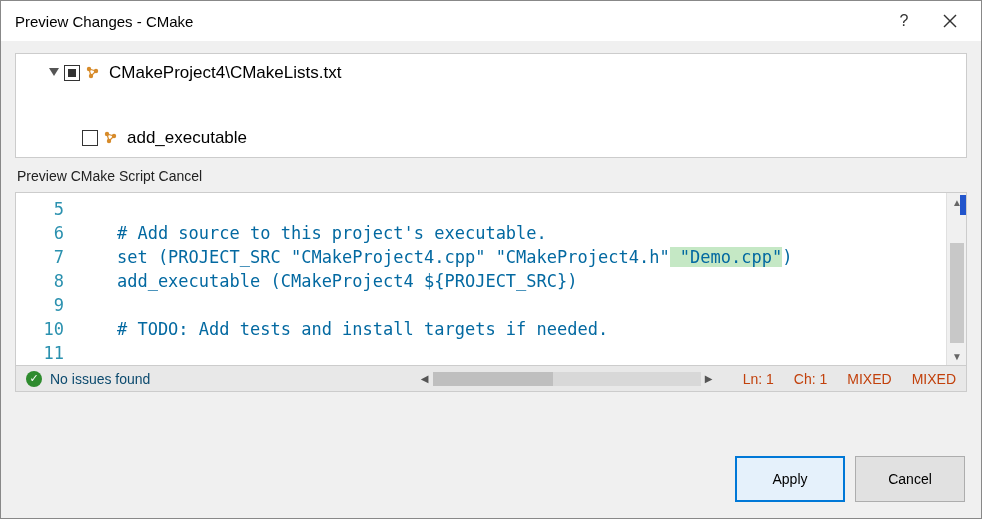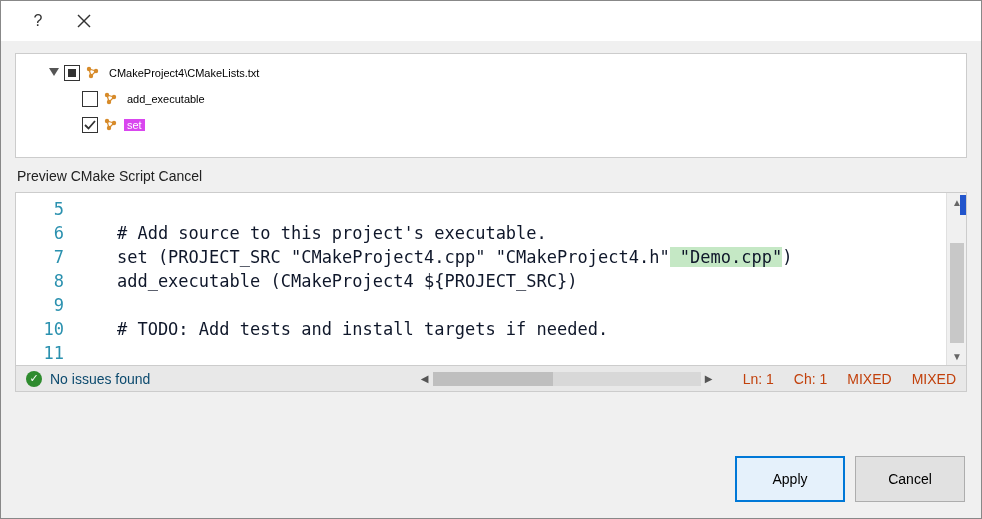--- a/index.html
+++ b/index.html
@@ -42,24 +42,24 @@
   .tree {
     background: #fff;
     border: 1px solid #ccc;
     padding: 6px 4px;
     height: 105px;
   }
   .tree-row {
     display: flex; align-items: center;
     height: 26px; gap: 4px;
     padding-left: 6px;
-    font-size: 11px;
+    font-size: 17px;
   }
   .tree-indent1 { padding-left: 28px; }
-  .tree-indent2 { padding-left: 62px; }
+  .tree-indent2 { padding-left: 62px; margin-top: 39px; }
   .expander {
     width: 12px; height: 12px;
     display:flex;align-items:center;justify-content:center;
   }
   .checkbox {
     width: 16px; height: 16px;
     border: 1px solid #333;
     display:flex;align-items:center;justify-content:center;
     font-size:12px;
     background:#fff;
@@ -91,21 +91,21 @@
     font-size: 17px;
     line-height: 24px;
   }
   .code {
     flex:1;
     padding: 4px 0;
     font-family: Consolas, monospace;
     font-size: 17px;
     line-height: 24px;
     white-space: pre;
-    color:#0f172a;
+    color:#0369a1;
   }
   .hl-add { background:#c5e8c5; }
   .vscroll {
     width: 20px;
     background:#f0f0f0;
     border-left:1px solid #e0e0e0;
     position:relative;
   }
   .vscroll-marker {
     position:absolute; top:2px; right:0; width:6px; height:20px; background:#2255cc;
@@ -156,20 +156,21 @@
   }
   .btn.primary {
     border:2px solid #0078d7;
     background:#e5f1fb;
   }
 </style>
 </head>
 <body>
 
 <div class="titlebar">
+  <div class="titlebar-title">Preview Changes - CMake</div>
   <div class="titlebar-btn">?</div>
   <div class="titlebar-btn">
     <svg width="14" height="14" viewBox="0 0 14 14">
         <line x1="1" y1="1" x2="13" y2="13" stroke="#333" stroke-width="1.4"></line>
         <line x1="13" y1="1" x2="1" y2="13" stroke="#333" stroke-width="1.4"></line>
       </svg>
   </div>
 </div>
 
 <div class="content">

